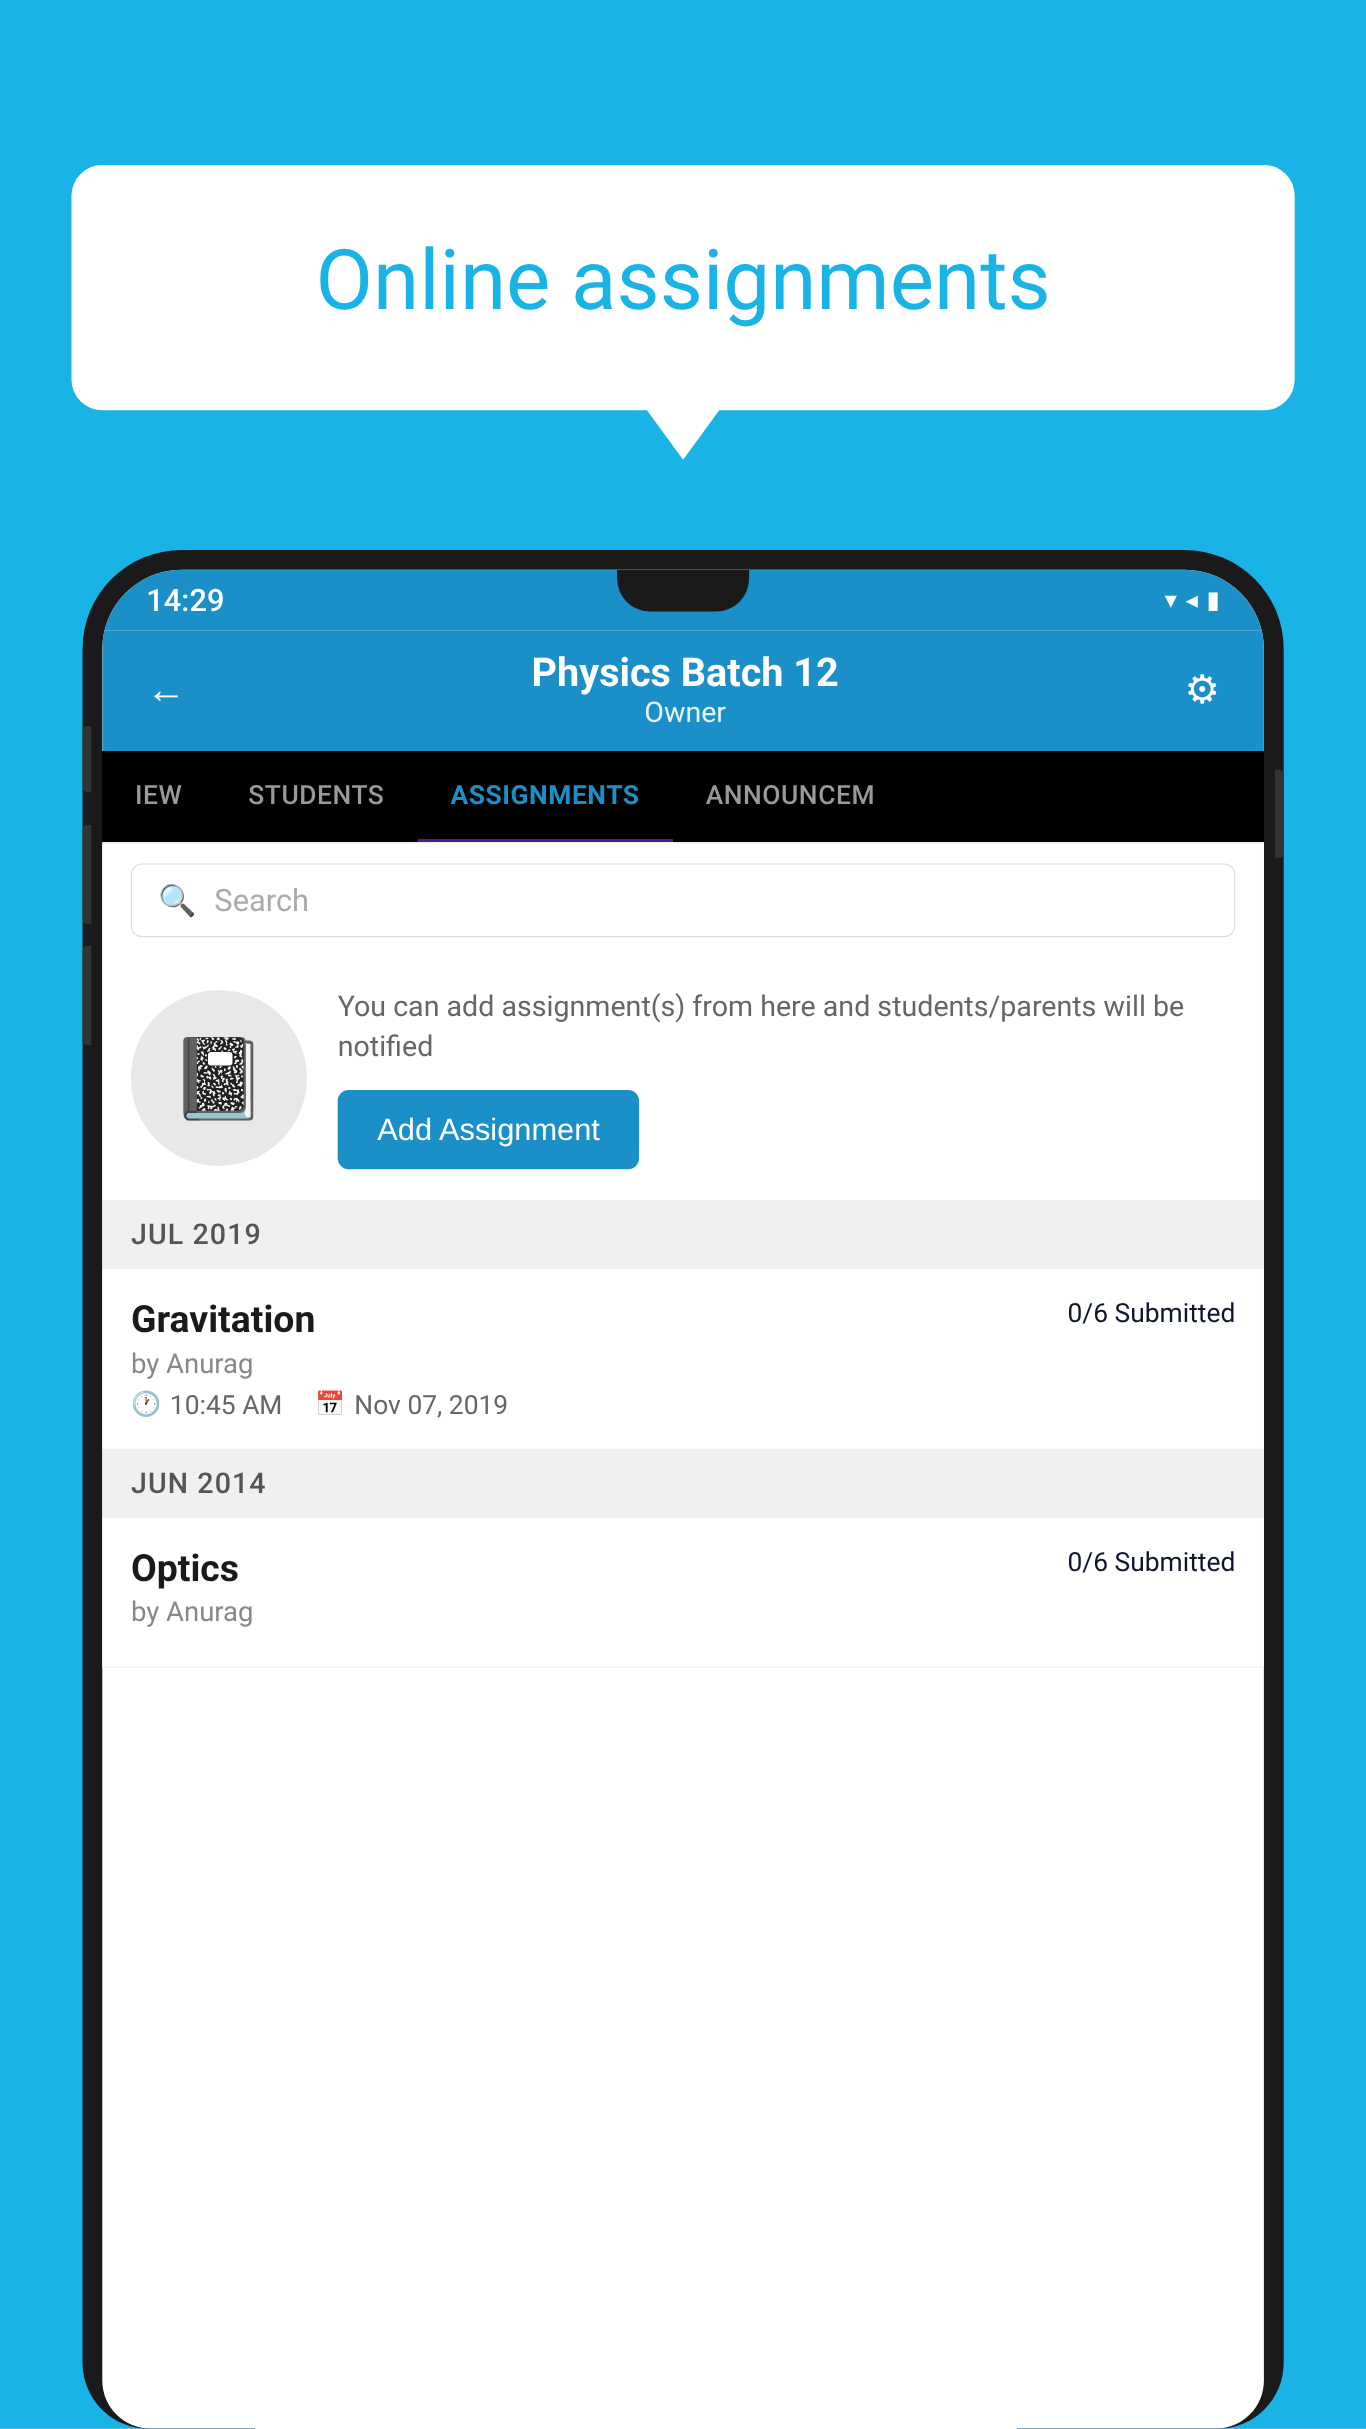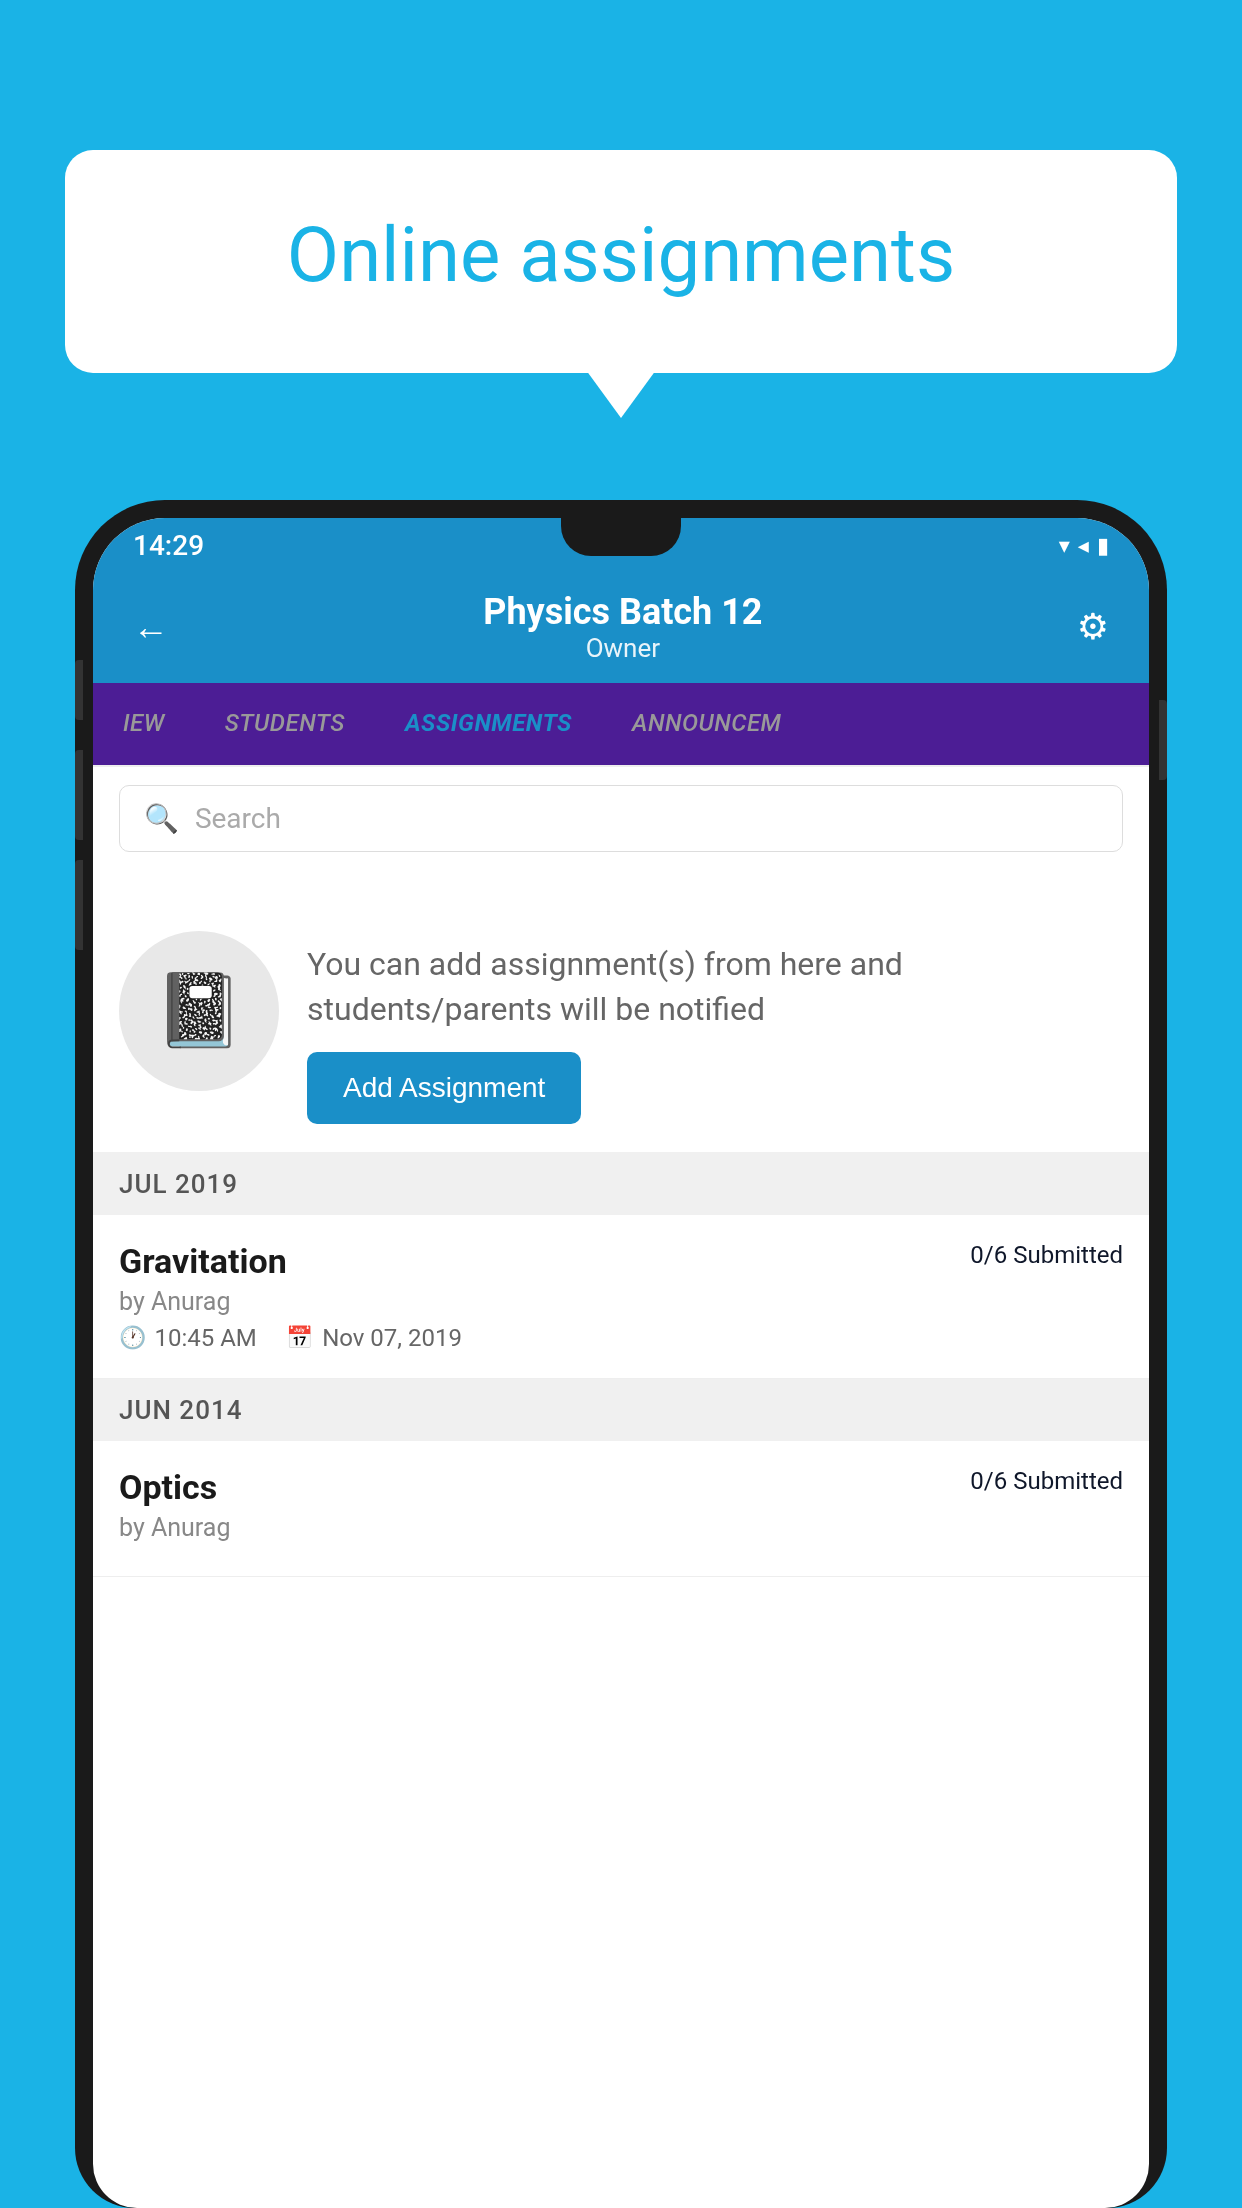--- a/index.html
+++ b/index.html
@@ -136,25 +136,24 @@
       font-size: 26px;
       font-weight: 400;
     }
     .header-gear {
       color: white;
       font-size: 36px;
     }
 
     
     .tabs-bar {
-      background: #4c1d95;
+      background: #000000;
       display: flex;
       border-bottom: 2px solid #eee;
       overflow-x: hidden;
-      font-style: italic;
     }
     .tab-item {
       padding: 26px 30px;
       font-size: 24px;
       font-weight: 500;
       color: #999;
       letter-spacing: 0.5px;
       white-space: nowrap;
     }
     .tab-item.active {
@@ -206,25 +205,24 @@
       align-items: center;
       justify-content: center;
     }
     .notebook-icon {
       font-size: 72px;
     }
     .assignment-right {
       flex: 1;
     }
     .assignment-desc {
-      font-size: 32px;
+      font-size: 26px;
       color: #666;
       line-height: 1.4;
       margin-bottom: 20px;
-      margin-top: 44px;
     }
     .add-assignment-btn {
       background: #1a8fc8;
       color: white;
       border: none;
       border-radius: 10px;
       padding: 20px 36px;
       font-size: 28px;
       font-weight: 500;
       cursor: pointer;

